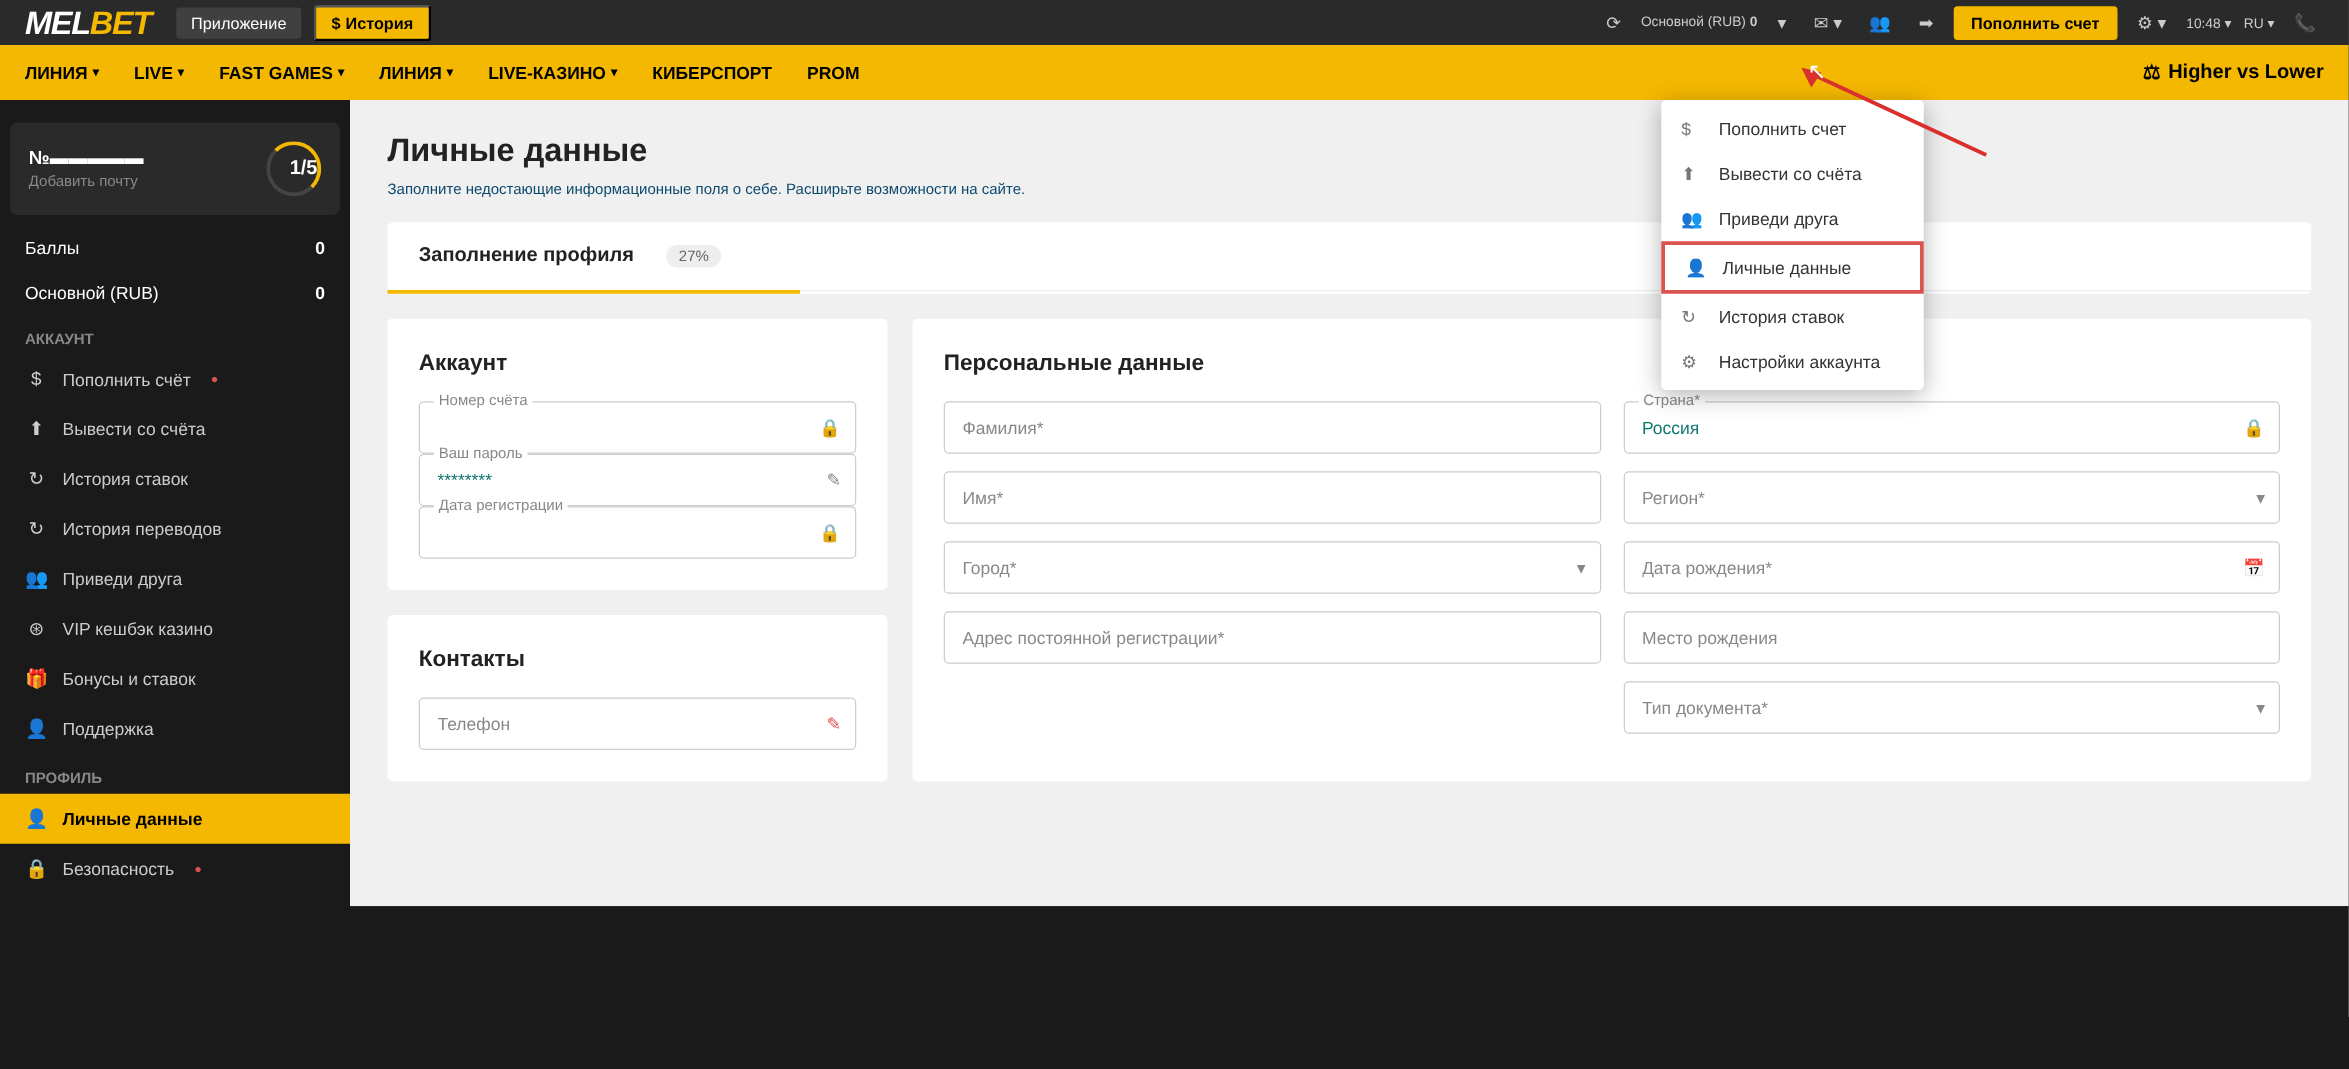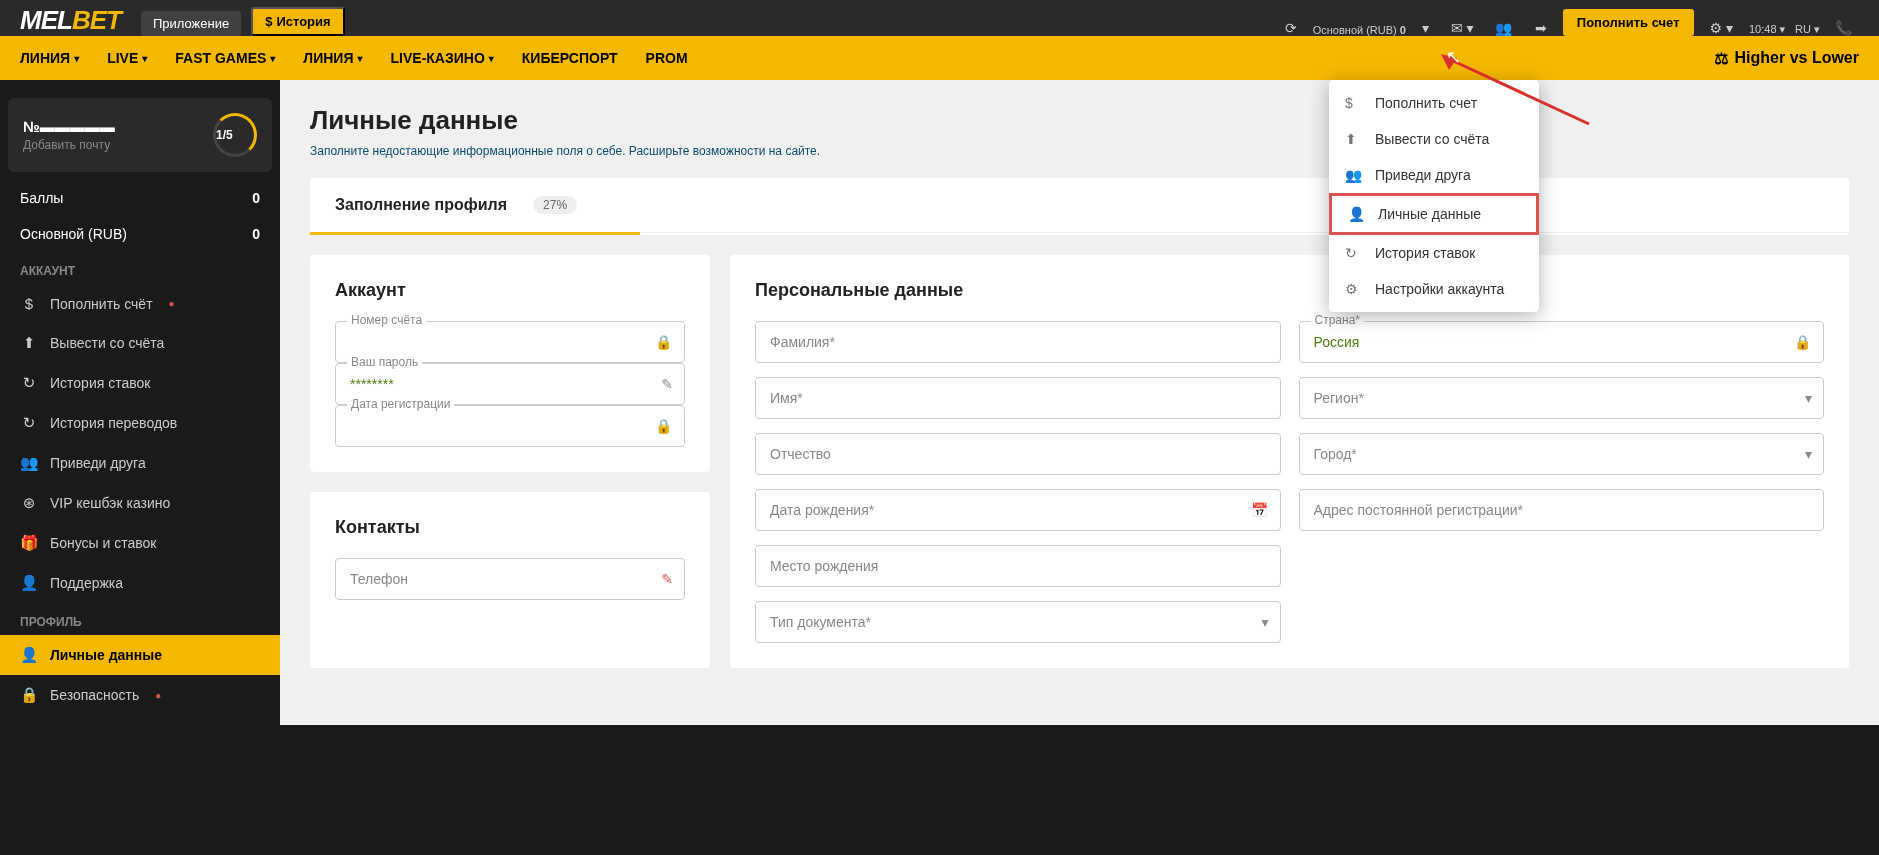--- a/index.html
+++ b/index.html
@@ -1,18 +1,18 @@
 <!DOCTYPE html>
 <html><head>
 <meta charset="utf-8">
 <style>
 * { margin: 0; padding: 0; box-sizing: border-box; font-family: Arial, sans-serif; }
 body { background: #1a1a1a; color: #fff; overflow-x: hidden; }
 
-.top-bar { background: #2a2a2a; height: 36px; display: flex; align-items: flex-end; padding: 0 20px; gap: 10px; position: relative; }
+.top-bar { background: #2a2a2a; height: 36px; display: flex; align-items: center; padding: 16px 20px; gap: 10px; position: relative; }
 .logo { font-size: 26px; font-weight: 900; font-style: italic; letter-spacing: -1px; margin-right: 10px; }
 .logo .mel { color: #fff; }
 .logo .bet { color: #f5b800; }
 .btn-dark { background: #404040; color: #fff; padding: 5px 12px; border-radius: 3px; font-size: 13px; border: none; cursor: pointer; }
 .btn-yellow { background: #f5b800; color: #000; padding: 6px 14px; border-radius: 3px; font-size: 13px; font-weight: bold; border: none; cursor: pointer; }
 .btn-payments { background: #f5b800; color: #000; padding: 5px 12px; border-radius: 3px; font-size: 13px; font-weight: bold; display: flex; align-items: center; gap: 4px; }
 .spacer { flex: 1; }
 .top-icon { color: #ccc; font-size: 14px; cursor: pointer; padding: 0 6px; }
 .top-text { color: #ccc; font-size: 11px; }
 
@@ -20,21 +20,21 @@
 .nav-item { color: #000; font-weight: bold; font-size: 14px; cursor: pointer; display: flex; align-items: center; gap: 4px; }
 .nav-chevron { font-size: 10px; }
 .nav-right { margin-left: auto; display: flex; align-items: center; gap: 6px; color: #000; font-weight: bold; }
 
 .main-container { display: flex; }
 .sidebar { width: 280px; background: #1a1a1a; padding: 10px 0; }
 .user-box { background: #2a2a2a; margin: 8px; padding: 15px; border-radius: 6px; display: flex; justify-content: space-between; align-items: center; }
 .user-info { }
 .user-id { color: #fff; font-size: 15px; font-weight: bold; }
 .user-email { color: #888; font-size: 12px; margin-top: 3px; }
-.progress-ring { width: 44px; height: 44px; border-radius: 50%; border: 3px solid #444; border-top-color: #f5b800; border-right-color: #f5b800; display: flex; align-items: center; justify-content: flex-start; font-size: 12px; font-weight: bold; transform: rotate(0deg); position: relative; }
+.progress-ring { width: 44px; height: 44px; border-radius: 50%; border: 3px solid #444; border-top-color: #f5b800; border-right-color: #f5b800; display: flex; align-items: center; justify-content: flex-end; font-size: 16px; font-weight: bold; transform: rotate(0deg); position: relative; }
 .progress-text { transform: rotate(0deg); }
 
 .sidebar-row { display: flex; justify-content: space-between; padding: 10px 20px; font-size: 14px; }
 .sidebar-section { color: #888; font-size: 12px; padding: 12px 20px 6px; font-weight: bold; }
 .sidebar-item { display: flex; align-items: center; gap: 12px; padding: 11px 20px; font-size: 14px; cursor: pointer; color: #ccc; }
 .sidebar-item.active { background: #f5b800; color: #000; font-weight: bold; }
 .sidebar-icon { width: 18px; text-align: center; font-size: 15px; }
 .warn-dot { color: #d9534f; font-size: 10px; margin-left: 4px; }
 
 .content { flex: 1; background: #f0f0f0; padding: 25px 30px; color: #333; }
@@ -46,21 +46,21 @@
 .tab-label { font-weight: bold; font-size: 16px; color: #222; }
 .tab-badge { background: #eee; color: #666; padding: 2px 10px; border-radius: 10px; font-size: 12px; }
 .tab-underline { height: 3px; background: #f5b800; width: 330px; margin-top: -1px; }
 
 .two-col { display: flex; gap: 20px; }
 .card { background: #fff; border-radius: 4px; padding: 25px; flex: 1; }
 .card-title { font-size: 18px; font-weight: bold; color: #222; margin-bottom: 20px; }
 
 .field-group { position: relative; }
 .field-label { font-size: 12px; color: #888; position: absolute; top: -8px; left: 12px; background: #fff; padding: 0 4px; }
-.field-input { width: 100%; padding: 12px 14px; border: 1px solid #ccc; border-radius: 4px; font-size: 14px; color: #4d7c0f; background: #fff; }
+.field-input { width: 100%; padding: 12px 14px; border: 1px solid #ccc; border-radius: 4px; font-size: 14px; color: #0f766e; background: #fff; }
 .field-input::placeholder { color: #888; }
 .field-icon { position: absolute; right: 12px; top: 50%; transform: translateY(-50%); color: #888; font-size: 14px; }
 
 .personal-grid { display: grid; grid-template-columns: 1fr 1fr; gap: 14px 18px; }
 
 .dropdown-menu { position: absolute; top: 44px; right: 340px; background: #fff; border-radius: 4px; box-shadow: 0 4px 20px rgba(0,0,0,0.3); width: 210px; z-index: 100; padding: 5px 0; }
 .dropdown-item { display: flex; align-items: center; gap: 12px; padding: 10px 16px; color: #333; font-size: 14px; cursor: pointer; }
 .dropdown-item.highlighted { border: 3px solid #d9534f; }
 .dropdown-icon { width: 18px; color: #777; }
 
@@ -273,21 +273,20 @@
         <div class="card-title">Персональные данные</div>
         <div class="personal-grid">
           <div class="field-group"><input class="field-input" placeholder="Фамилия*" style=""></div>
           <div class="field-group">
             <label class="field-label">Страна*</label>
             <input class="field-input" readonly="" value="Россия" style="">
             <span class="field-icon">🔒</span>
           </div>
           <div class="field-group"><input class="field-input" placeholder="Имя*" style=""></div>
           <div class="field-group"><input class="field-input" placeholder="Регион*" style=""><span class="field-icon">▾</span></div>
-          <div class="field-group"><input class="field-input" placeholder="Отчество" style=""></div>
           <div class="field-group"><input class="field-input" placeholder="Город*" style=""><span class="field-icon">▾</span></div>
           <div class="field-group"><input class="field-input" placeholder="Дата рождения*" style=""><span class="field-icon">📅</span></div>
           <div class="field-group"><input class="field-input" placeholder="Адрес постоянной регистрации*" style=""></div>
           <div class="field-group"><input class="field-input" placeholder="Место рождения" style=""></div>
           <div></div>
           <div class="field-group"><input class="field-input" placeholder="Тип документа*" style=""><span class="field-icon">▾</span></div>
         </div>
       </div>
     </div>
   </div>

